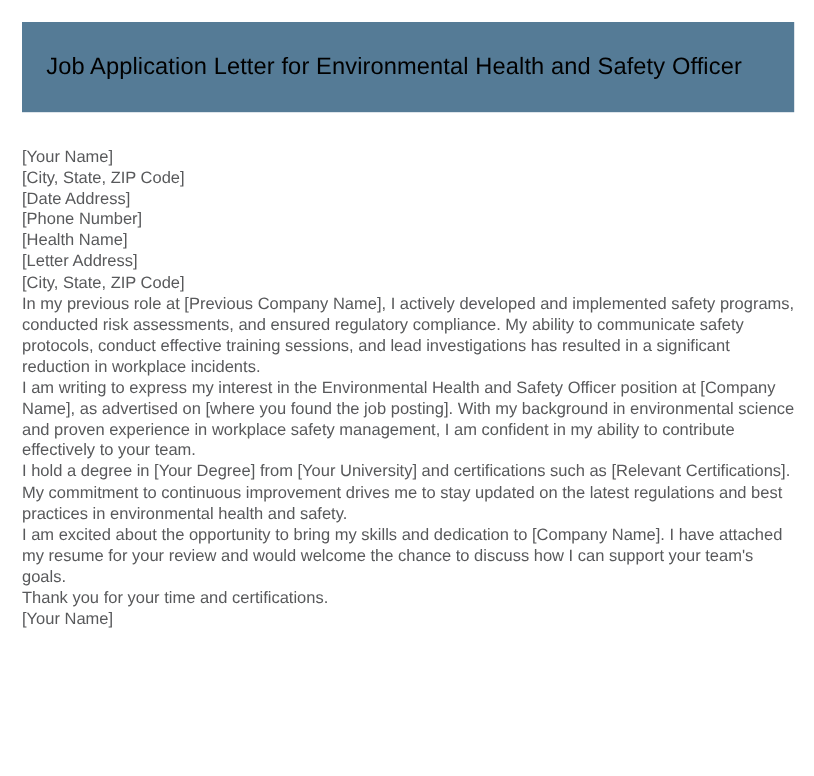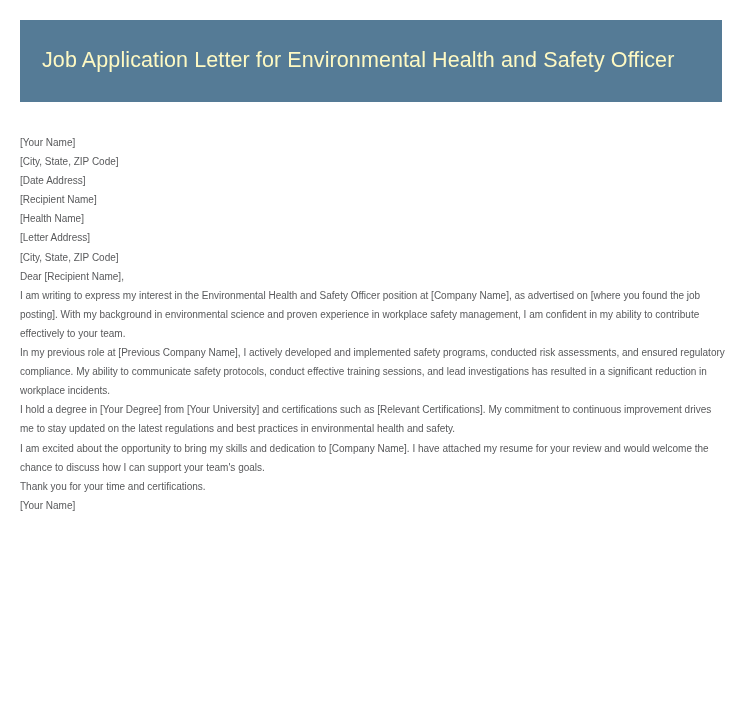--- a/index.html
+++ b/index.html
@@ -26,33 +26,33 @@
     width: 702px;
     height: 82px;
     background: #557B96;
     display: flex;
     align-items: center;
     box-sizing: border-box;
     padding-left: 22px;
     padding-right: 12px;
   }
   .doc-title {
-    color: #fef9c3;
+    color: #000000;
     font-size: 21.5px;
     font-weight: 400;
     line-height: 1.2;
     letter-spacing: 0.1px;
     white-space: nowrap;
   }
   .doc-body {
     position: absolute;
     left: 20px;
     top: 133px;
     width: 706px;
-    font-size: 10px;
+    font-size: 15px;
     line-height: 19.1px;
     color: #58595B;
   }
   .letter-line {
     margin: 0;
     padding: 0;
     text-align: left;
   }
   .letter-para {
     margin: 0;
@@ -68,33 +68,32 @@
   <div class="doc-header">
     <div class="doc-title">Job Application Letter for Environmental Health and Safety Officer</div>
   </div>
 
   <div class="doc-body">
 
     <div>
       <div class="letter-line">[Your Name]</div>
       <div class="letter-line">[City, State, ZIP Code]</div>
       <div class="letter-line">[Date Address]</div>
+      <div class="letter-line">[Phone Number]</div>
     </div>
 
     <div>
-      <div class="letter-line">[Recipient Name]</div>
       <div class="letter-line">[Health Name]</div>
       <div class="letter-line">[Letter Address]</div>
       <div class="letter-line">[City, State, ZIP Code]</div>
     </div>
 
-    <div class="letter-line">Dear [Recipient Name],</div>
 
+    <div class="letter-para">In my previous role at [Previous Company Name], I actively developed and implemented safety programs, conducted risk assessments, and ensured regulatory compliance. My ability to communicate safety protocols, conduct effective training sessions, and lead investigations has resulted in a significant reduction in workplace incidents.</div>
     <div class="letter-para">I am writing to express my interest in the Environmental Health and Safety Officer position at [Company Name], as advertised on [where you found the job posting]. With my background in environmental science and proven experience in workplace safety management, I am confident in my ability to contribute effectively to your team.</div>
-    <div class="letter-para">In my previous role at [Previous Company Name], I actively developed and implemented safety programs, conducted risk assessments, and ensured regulatory compliance. My ability to communicate safety protocols, conduct effective training sessions, and lead investigations has resulted in a significant reduction in workplace incidents.</div>
     <div class="letter-para">I hold a degree in [Your Degree] from [Your University] and certifications such as [Relevant Certifications]. My commitment to continuous improvement drives me to stay updated on the latest regulations and best practices in environmental health and safety.</div>
     <div class="letter-para">I am excited about the opportunity to bring my skills and dedication to [Company Name]. I have attached my resume for your review and would welcome the chance to discuss how I can support your team's goals.</div>
 
     <div class="letter-line">Thank you for your time and certifications.</div>
     <div class="letter-line">[Your Name]</div>
 
   </div>
 
 </div>
 

